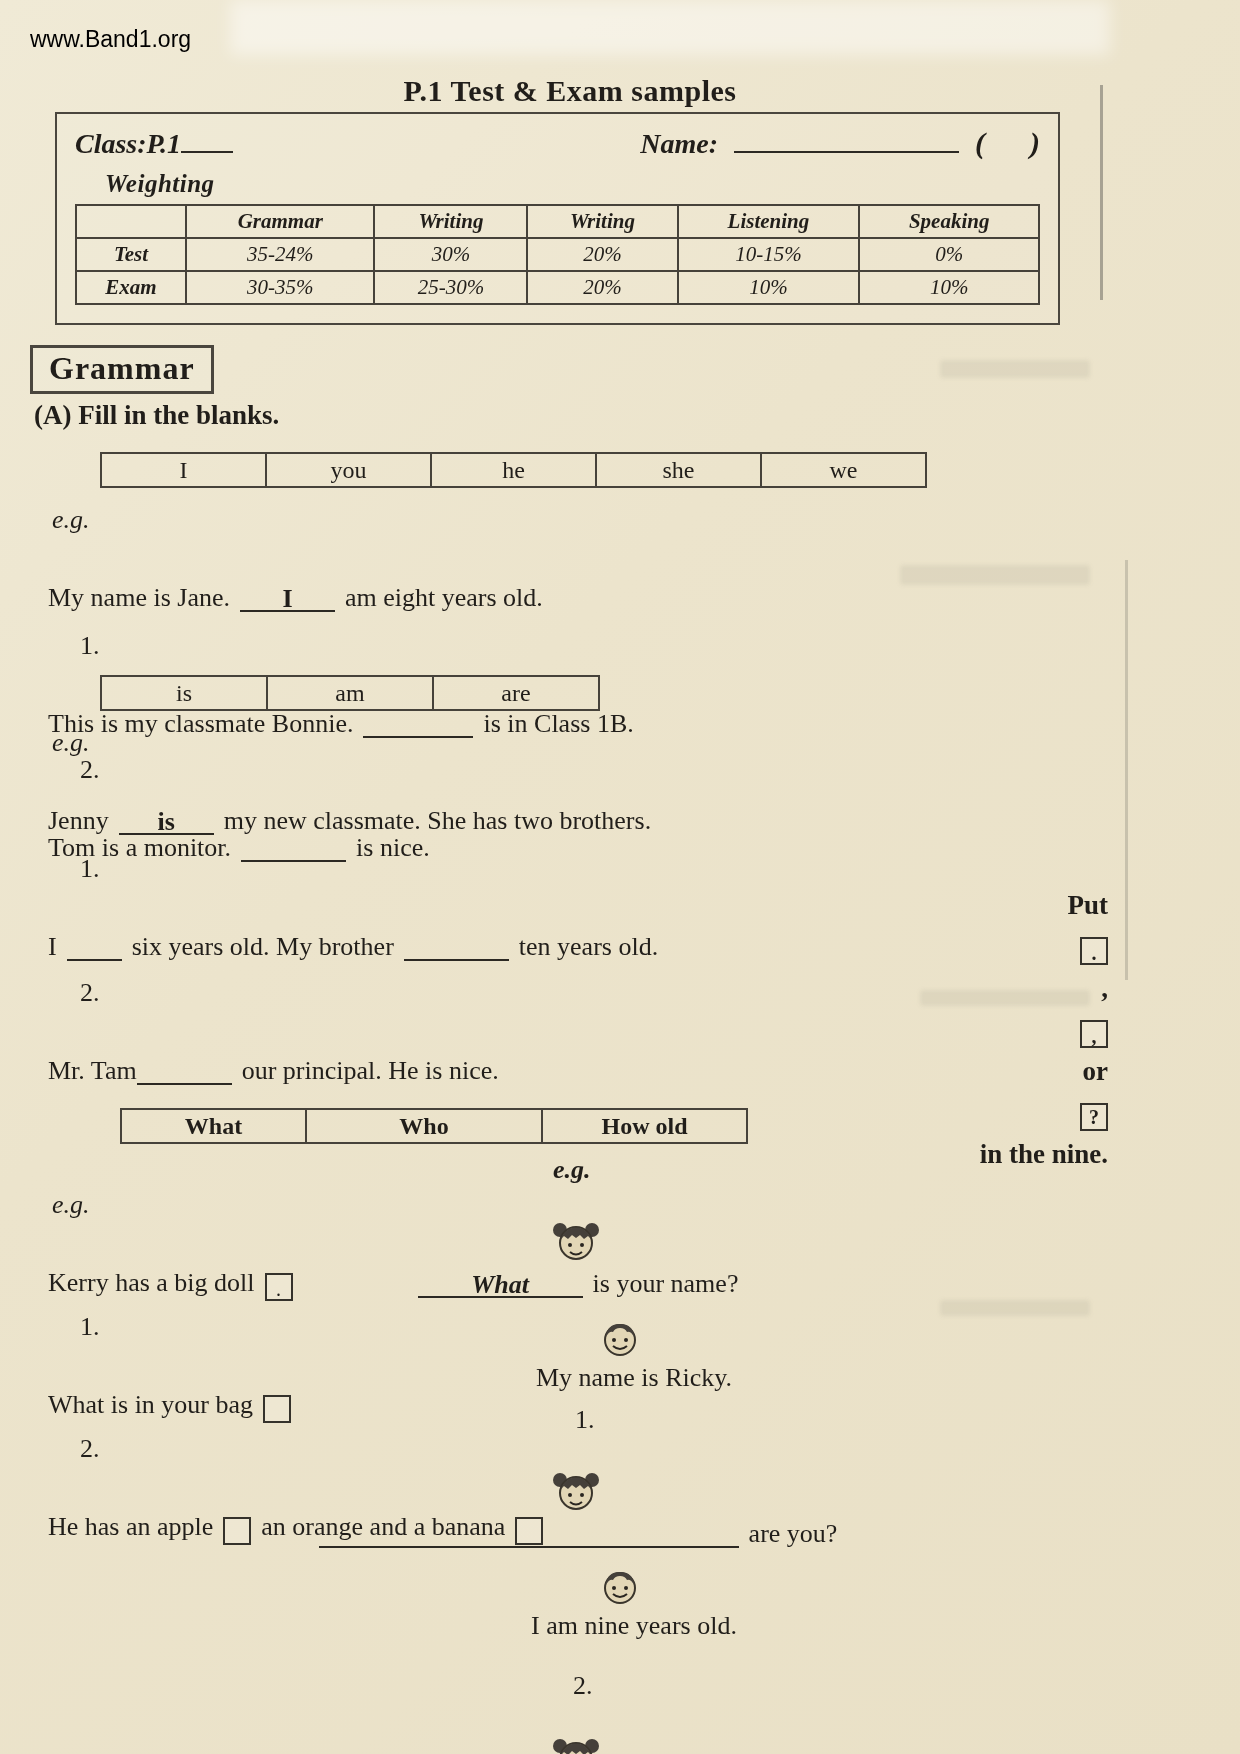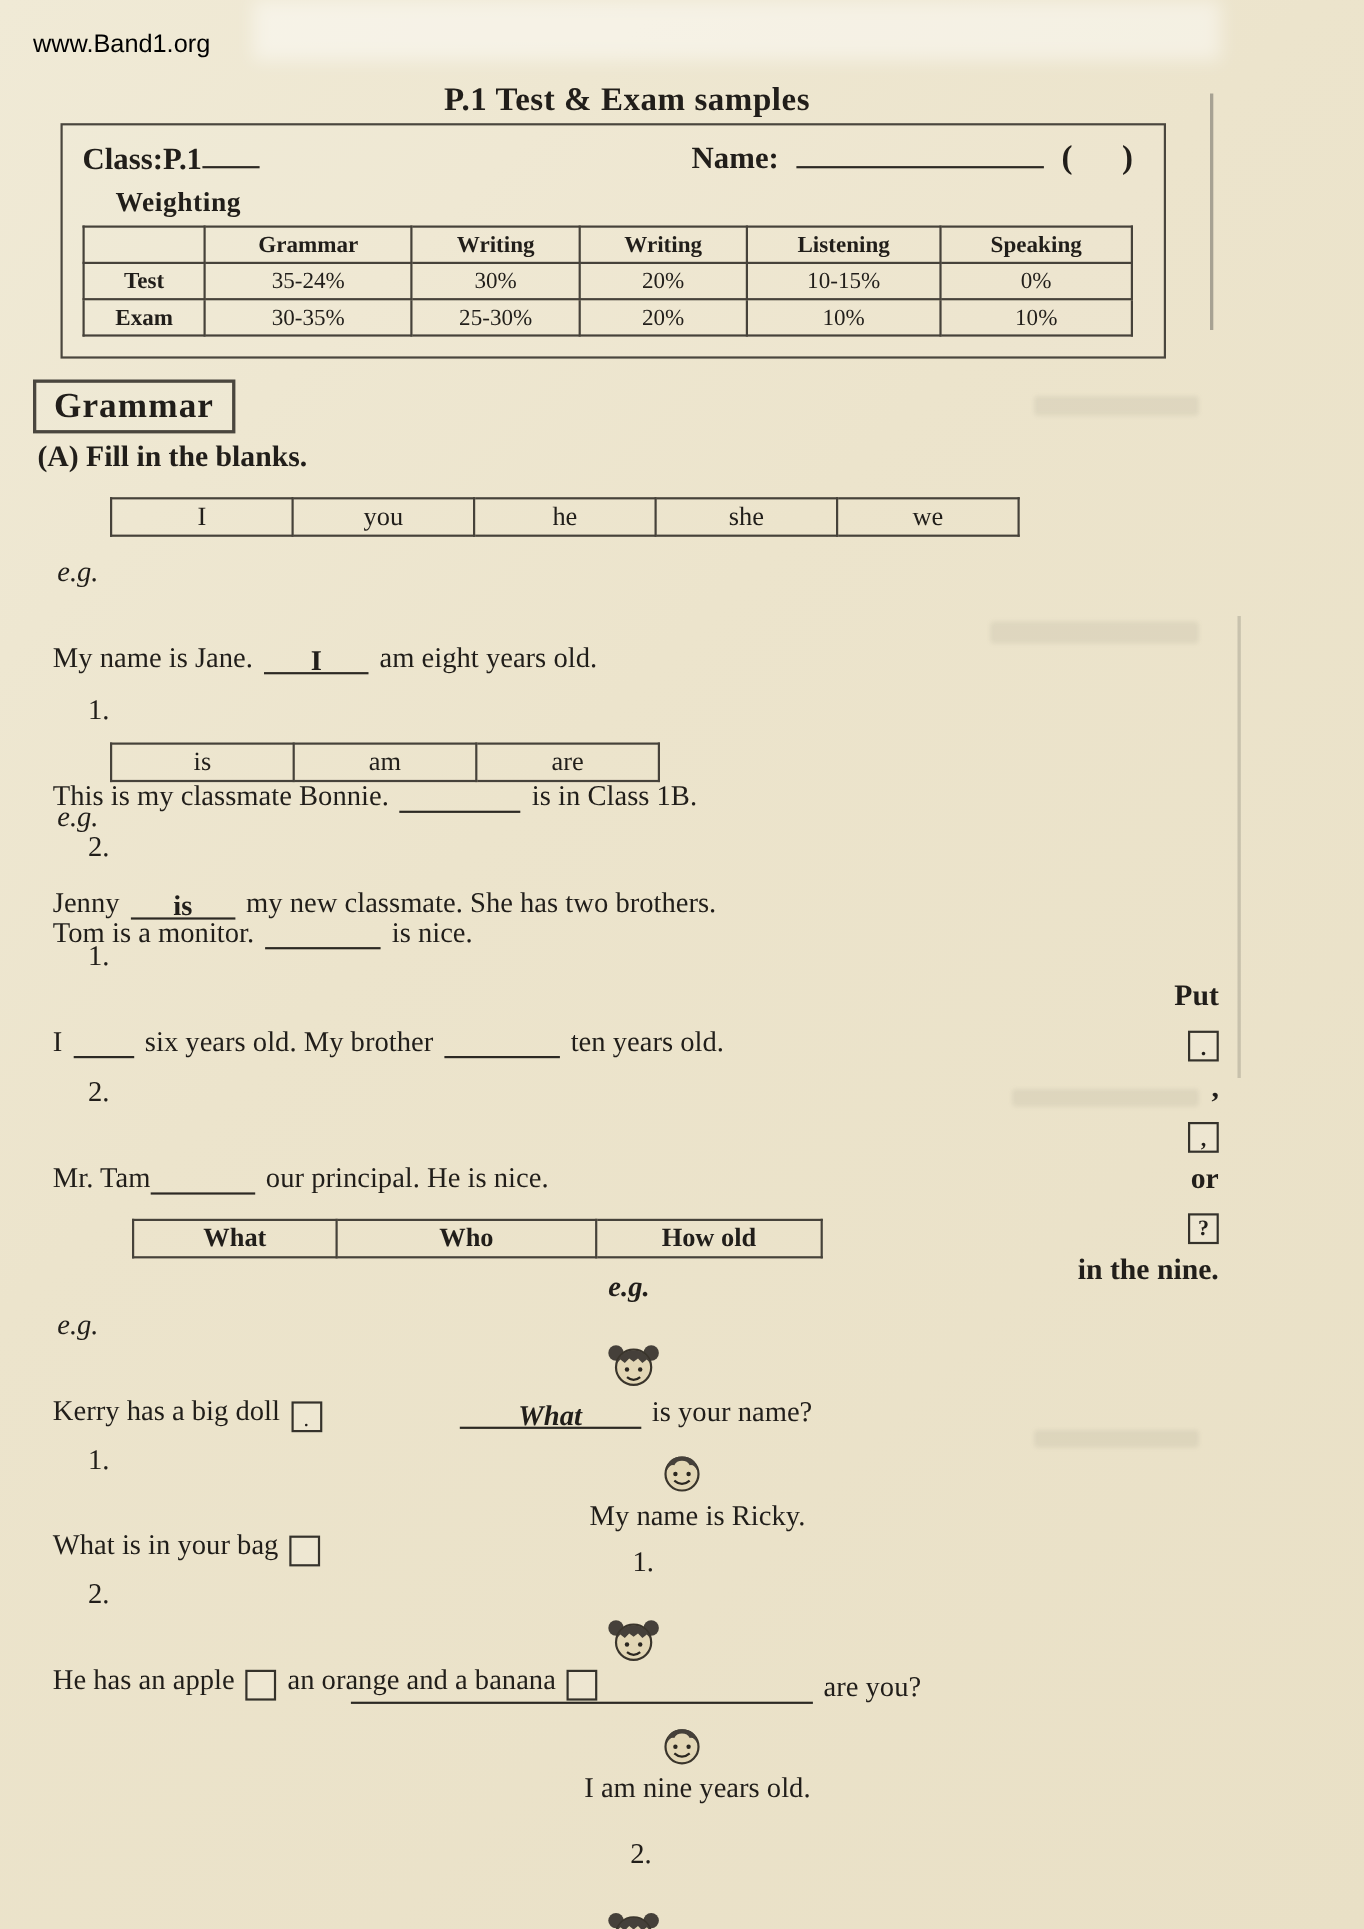--- a/index.html
+++ b/index.html
@@ -24,22 +24,23 @@
     font-family:"Liberation Sans", sans-serif;
     font-size:23px; color:#000; font-weight:500;
   }
   .title {
     position:absolute; top:74px; left:0; width:1140px;
     text-align:center; font-weight:bold; font-size:30px;
     letter-spacing:0.5px;
   }
   .header-box {
     position:absolute; top:112px; left:55px; width:1005px;
-    border:2px solid #4a463e; padding:10px 28px 18px 18px;
+    border:2px solid #4a463e; padding:10px 18px 18px 18px;
     background: rgba(255,255,255,0.06);
+    font-style: italic;
   }
   .cn-row { display:flex; justify-content:space-between; align-items:baseline; font-size:28px; font-weight:bold; }
   .name-wrap { display:flex; align-items:baseline; gap:16px; }
   .blank {
     display:inline-block; border-bottom:2px solid #2c2923;
     height:1.05em; vertical-align:baseline; text-align:center;
   }
   .bracket { white-space:pre; font-size:30px; font-weight:bold; }
   .weighting-label { font-size:25px; font-weight:bold; margin:10px 0 6px 30px; letter-spacing:0.5px; }
   table.weight { border-collapse:collapse; width:100%; }
@@ -69,21 +70,21 @@
 
   .flow { position:absolute; left:48px; width:1060px; }
   .ex1 { top:505px; }
   .ex2 { top:728px; }
   .punct { top:890px; }
   .dlg { top:1155px; }
   .line { display:flex; align-items:baseline; font-size:26px; min-height:38px;flex-direction:column; }
   .lead { width:78px; flex:0 0 78px; }
   .lead.eg { padding-left:4px; font-style:italic; }
   .lead.num { padding-left:32px; }
-  .sent { display:flex; align-items:flex-end; flex-wrap:nowrap; gap:10px; }
+  .sent { display:flex; align-items:center; flex-wrap:nowrap; gap:10px; }
   .ans { font-weight:bold; }
   .bold-line { font-weight:bold; font-size:27px; display:flex; align-items:flex-end; gap:12px; }
   .pbox {
     display:inline-flex; width:28px; height:28px; flex:0 0 28px;
     border:2px solid #35322b; align-items:flex-end; justify-content:center;
     font-size:20px; line-height:1; vertical-align:middle;
     position:relative; top:4px; background:rgba(255,255,255,0.15);
   }
   .pbox.q { align-items:center; }
   .dlg .line { min-height:48px; align-items:center; }

